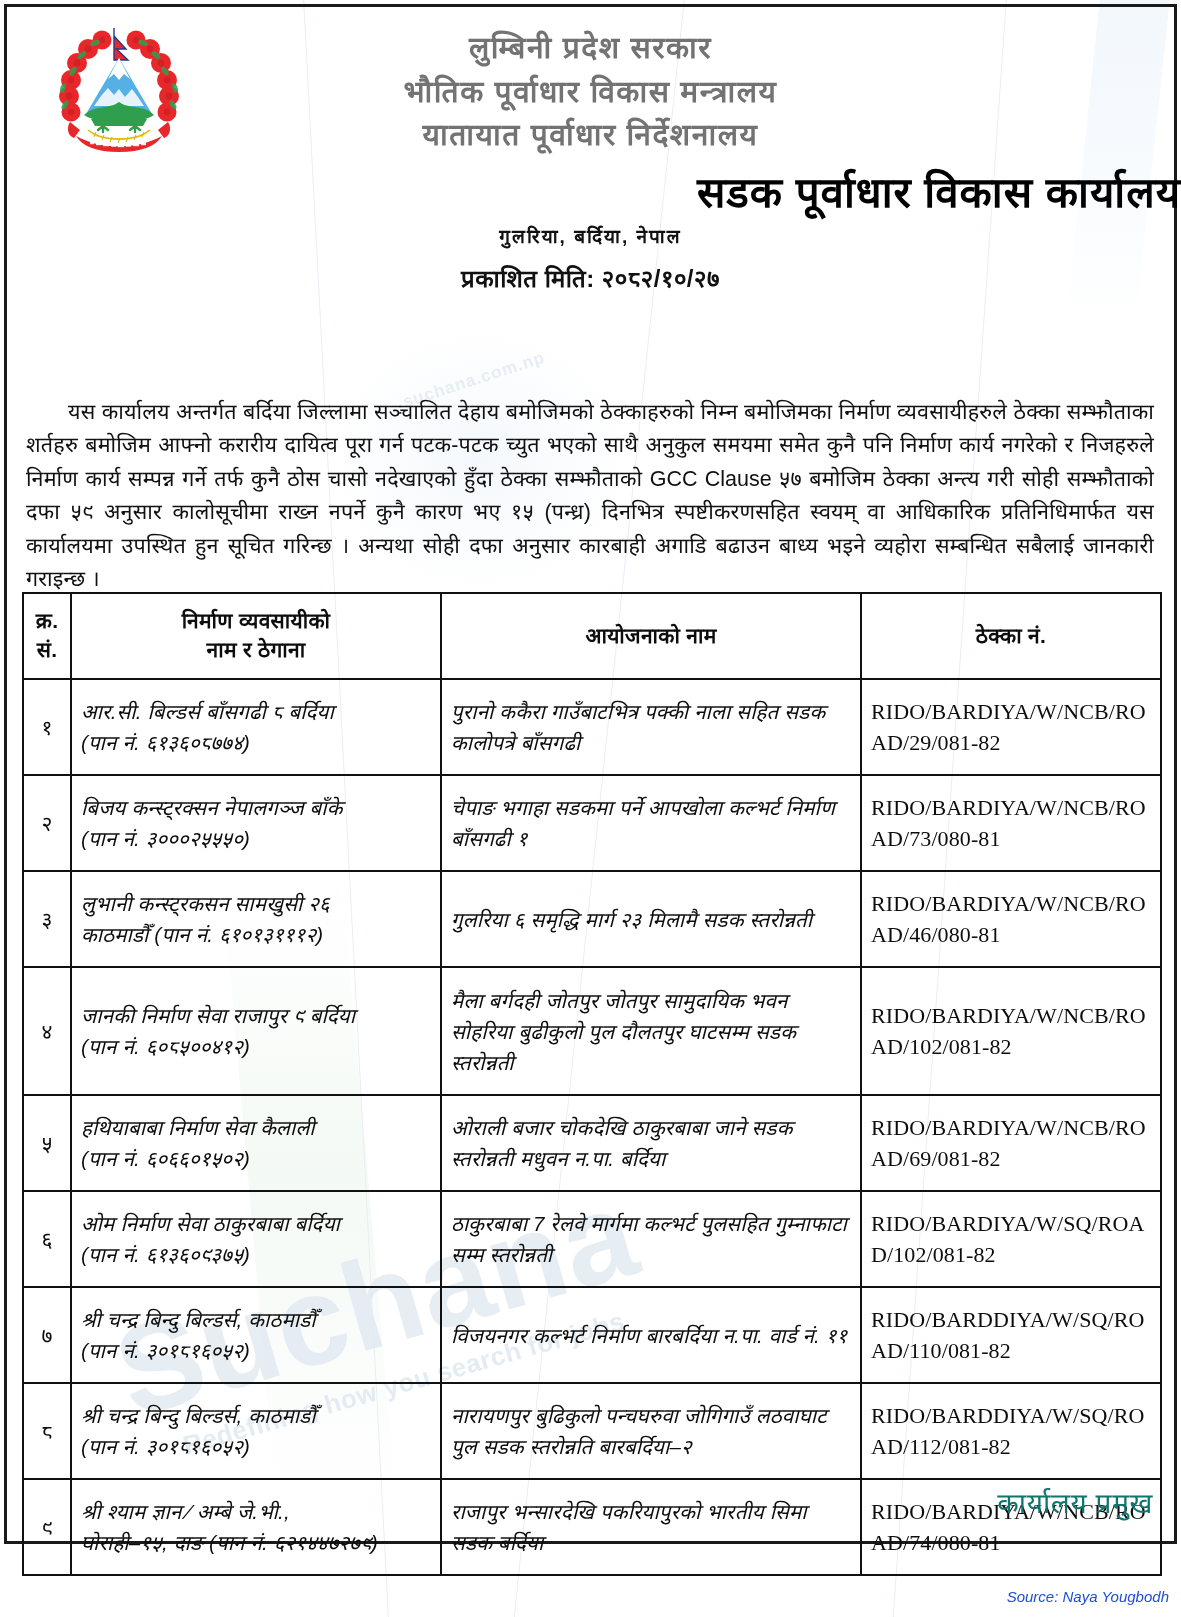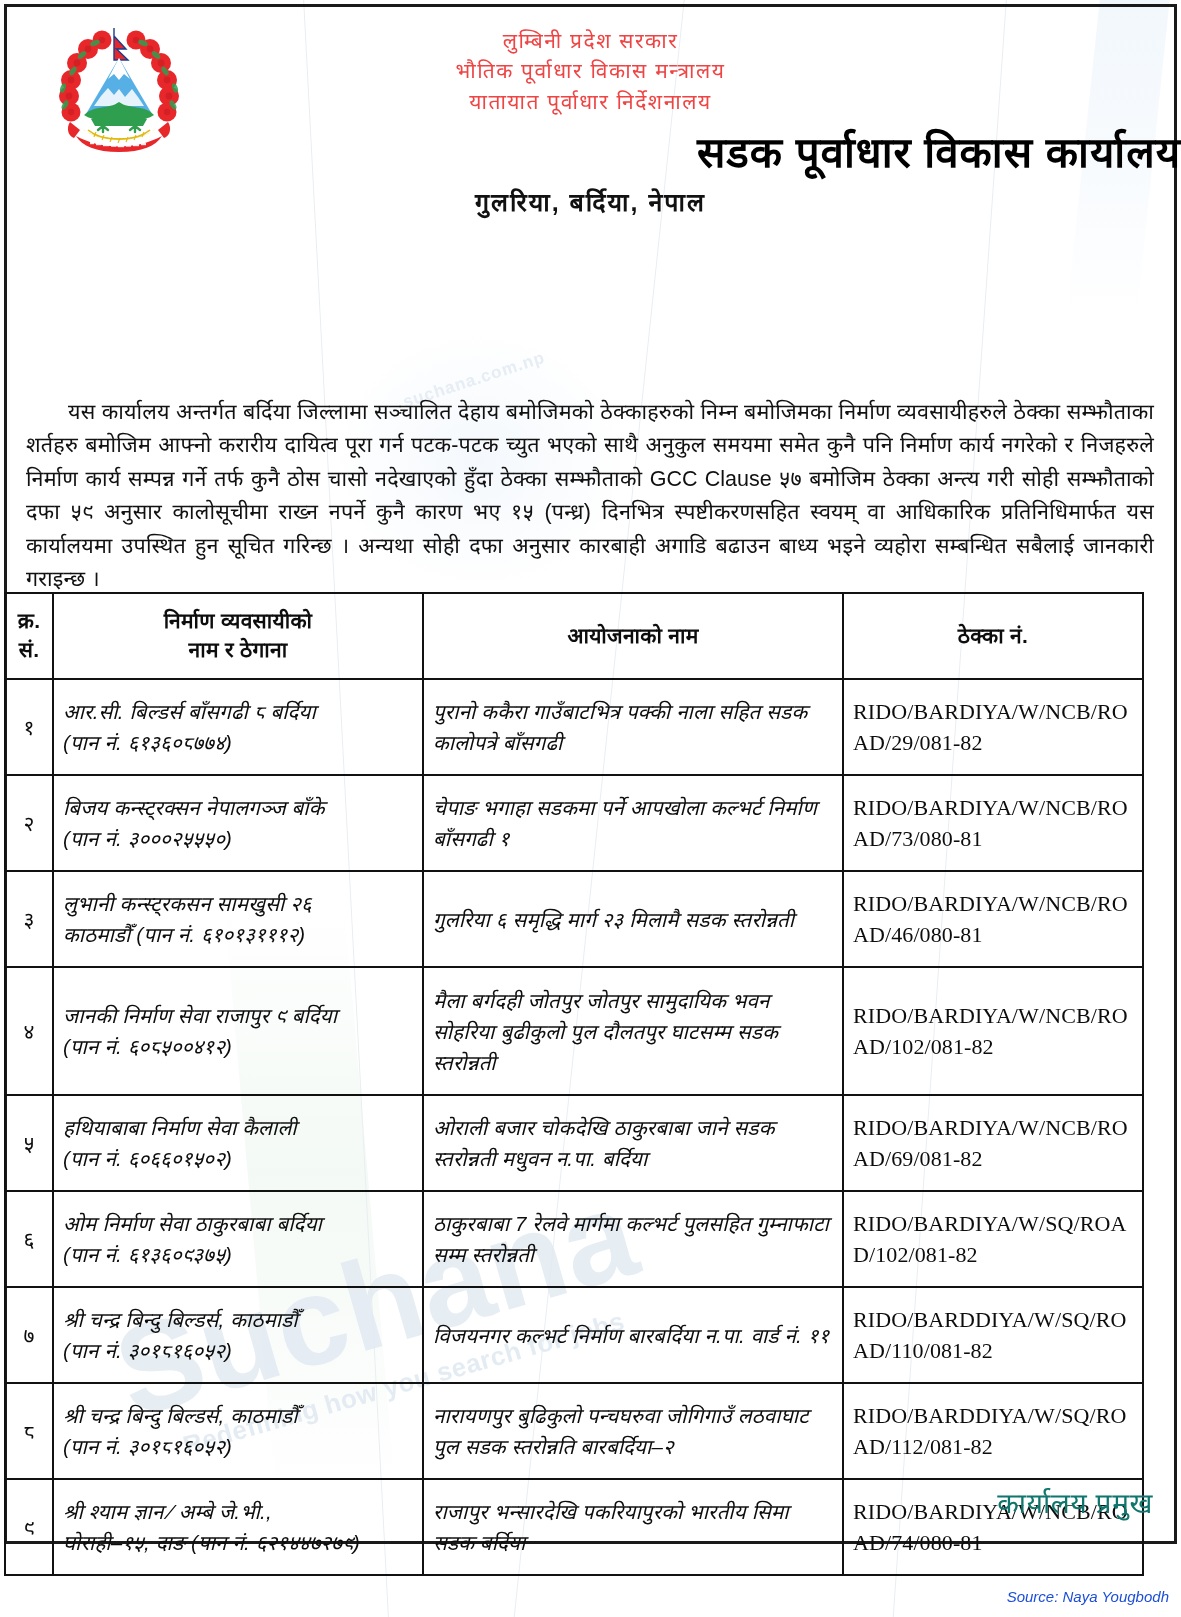--- a/index.html
+++ b/index.html
@@ -101,37 +101,37 @@
   .emblem {
     position: absolute;
     left: 46px; top: 18px;
     width: 146px; height: 140px;
   }
   .org-lines {
     padding-top: 26px;
   }
   .org-line {
     font-family: "Liberation Sans", "DejaVu Sans", sans-serif;
-    font-size: 21px;
-    font-weight: 400;
+    font-size: 30px;
+    font-weight: 700;
     letter-spacing: 1.5px;
     line-height: 1.45;
-    color: #ef4444;
+    color: #737373;
   }
   .office-title {
     font-size: 42px;
     font-weight: bold;
     letter-spacing: 1px;
     line-height: 1.25;
     margin-top: 10px;
     color: #000;
     text-align: right;
   }
   .office-place {
-    font-size: 25px;
+    font-size: 19px;
     font-weight: 600;
     letter-spacing: 2px;
     margin-top: 4px;
     color: #111;
   }
   .notice-title {
     font-size: 42px;
     font-weight: bold;
     letter-spacing: 0.5px;
     margin-top: 22px;
@@ -158,21 +158,21 @@
     letter-spacing: .2px;
   }
   .body-para .latin {
     font-family: Liberation Sans, sans-serif;
     letter-spacing: 0;
   }
 
   
   .tbl-wrap {
     position: absolute;
-    left: 4px; top: 592px;
+    left: 22px; top: 592px;
     width: 936px;
   }
   table.notice-table {
     border-collapse: collapse;
     width: 1138px;
     table-layout: fixed;
   }
   table.notice-table th,
   table.notice-table td {
     border: 2px solid #111;
@@ -354,20 +354,21 @@
     </div>
 
     <div class="org-lines">
       <div class="org-line">लुम्बिनी प्रदेश सरकार</div>
       <div class="org-line">भौतिक पूर्वाधार विकास मन्त्रालय</div>
       <div class="org-line">यातायात पूर्वाधार निर्देशनालय</div>
     </div>
 
     <div class="office-title">सडक पूर्वाधार विकास कार्यालय</div>
     <div class="office-place">गुलरिया, बर्दिया, नेपाल</div>
+    <div class="pub-date">प्रकाशित मिति: २०८२/१०/२७</div>
   </div>
 
   <p class="body-para"><span>यस कार्यालय अन्तर्गत बर्दिया जिल्लामा सञ्चालित देहाय बमोजिमको ठेक्काहरुको निम्न बमोजिमका निर्माण व्यवसायीहरुले ठेक्का सम्झौताका शर्तहरु बमोजिम आफ्नो करारीय दायित्व पूरा गर्न पटक-पटक च्युत भएको साथै अनुकुल समयमा समेत कुनै पनि निर्माण कार्य नगरेको र निजहरुले निर्माण कार्य सम्पन्न गर्ने तर्फ कुनै ठोस चासो नदेखाएको हुँदा ठेक्का सम्झौताको </span><span class="latin">GCC Clause </span><span>५७</span><span> बमोजिम ठेक्का अन्त्य गरी सोही सम्झौताको दफा ५९ अनुसार कालोसूचीमा राख्न नपर्ने कुनै कारण भए १५ (पन्ध्र) दिनभित्र स्पष्टीकरणसहित स्वयम् वा आधिकारिक प्रतिनिधिमार्फत यस कार्यालयमा उपस्थित हुन सूचित गरिन्छ । अन्यथा सोही दफा अनुसार कारबाही अगाडि बढाउन बाध्य भइने व्यहोरा सम्बन्धित सबैलाई जानकारी गराइन्छ ।</span></p>
 
   <div class="tbl-wrap">
     <table class="notice-table">
       <colgroup>
         <col class="col-sn">
           <col class="col-name">
           <col class="col-proj">

